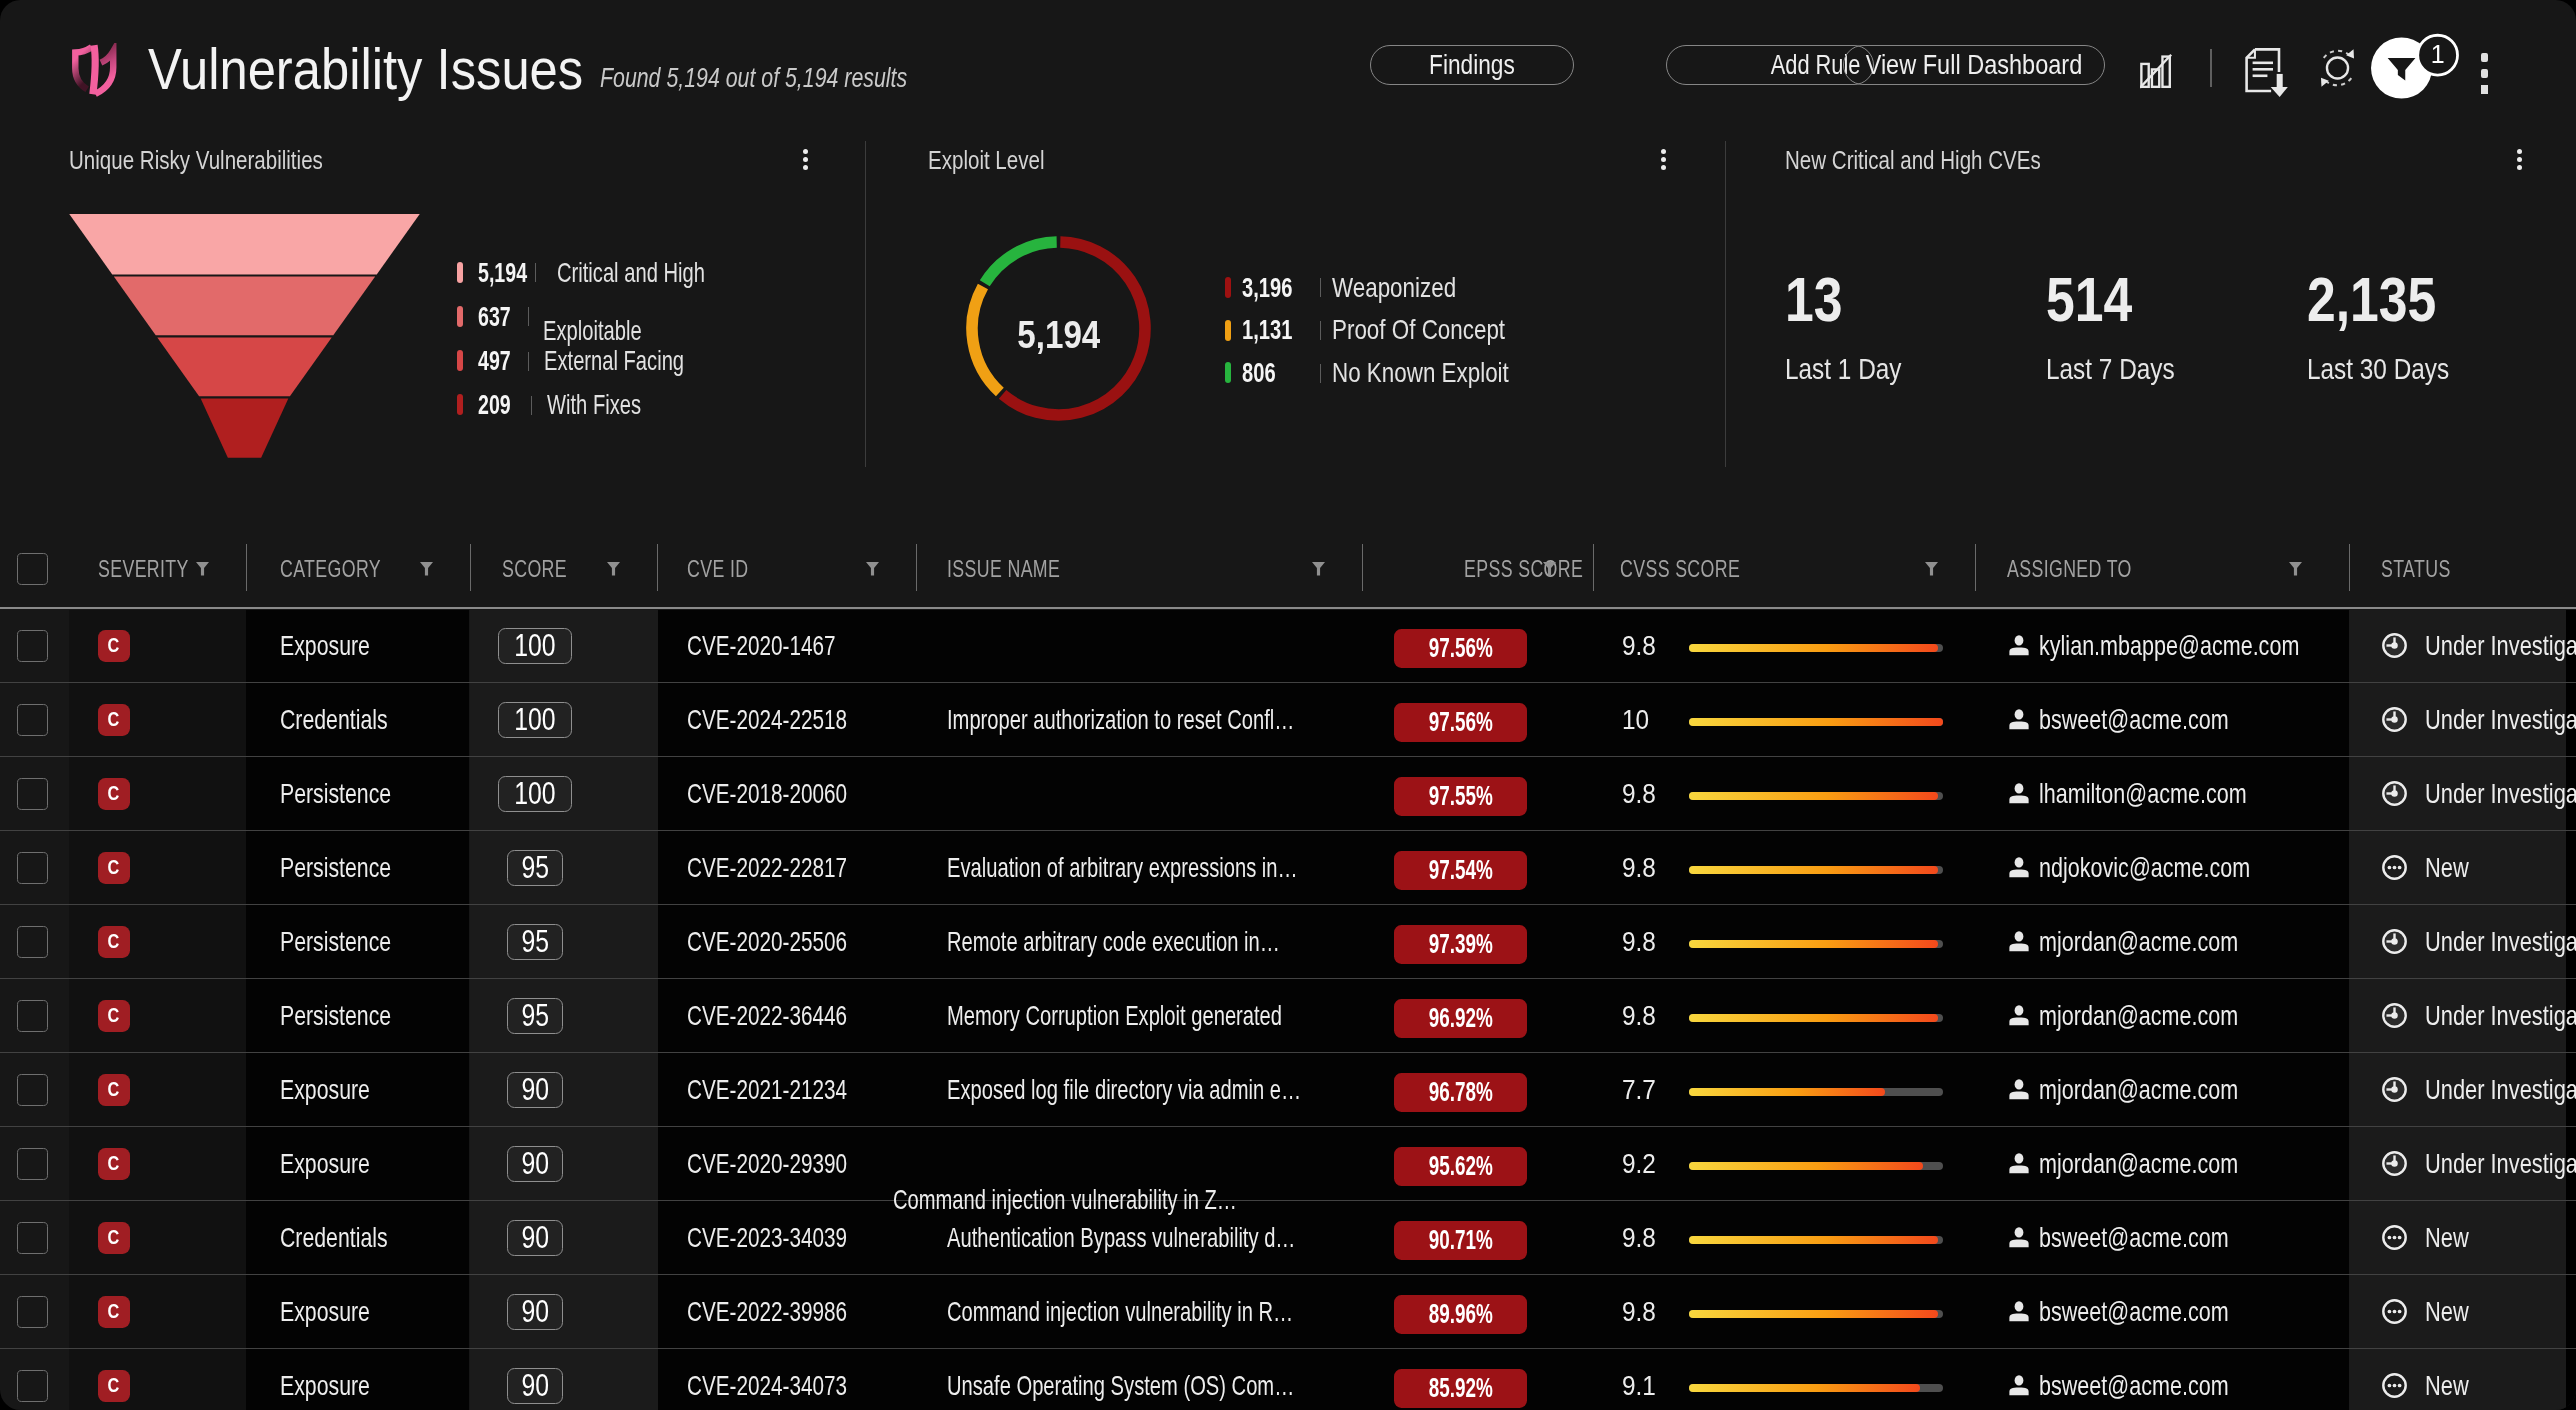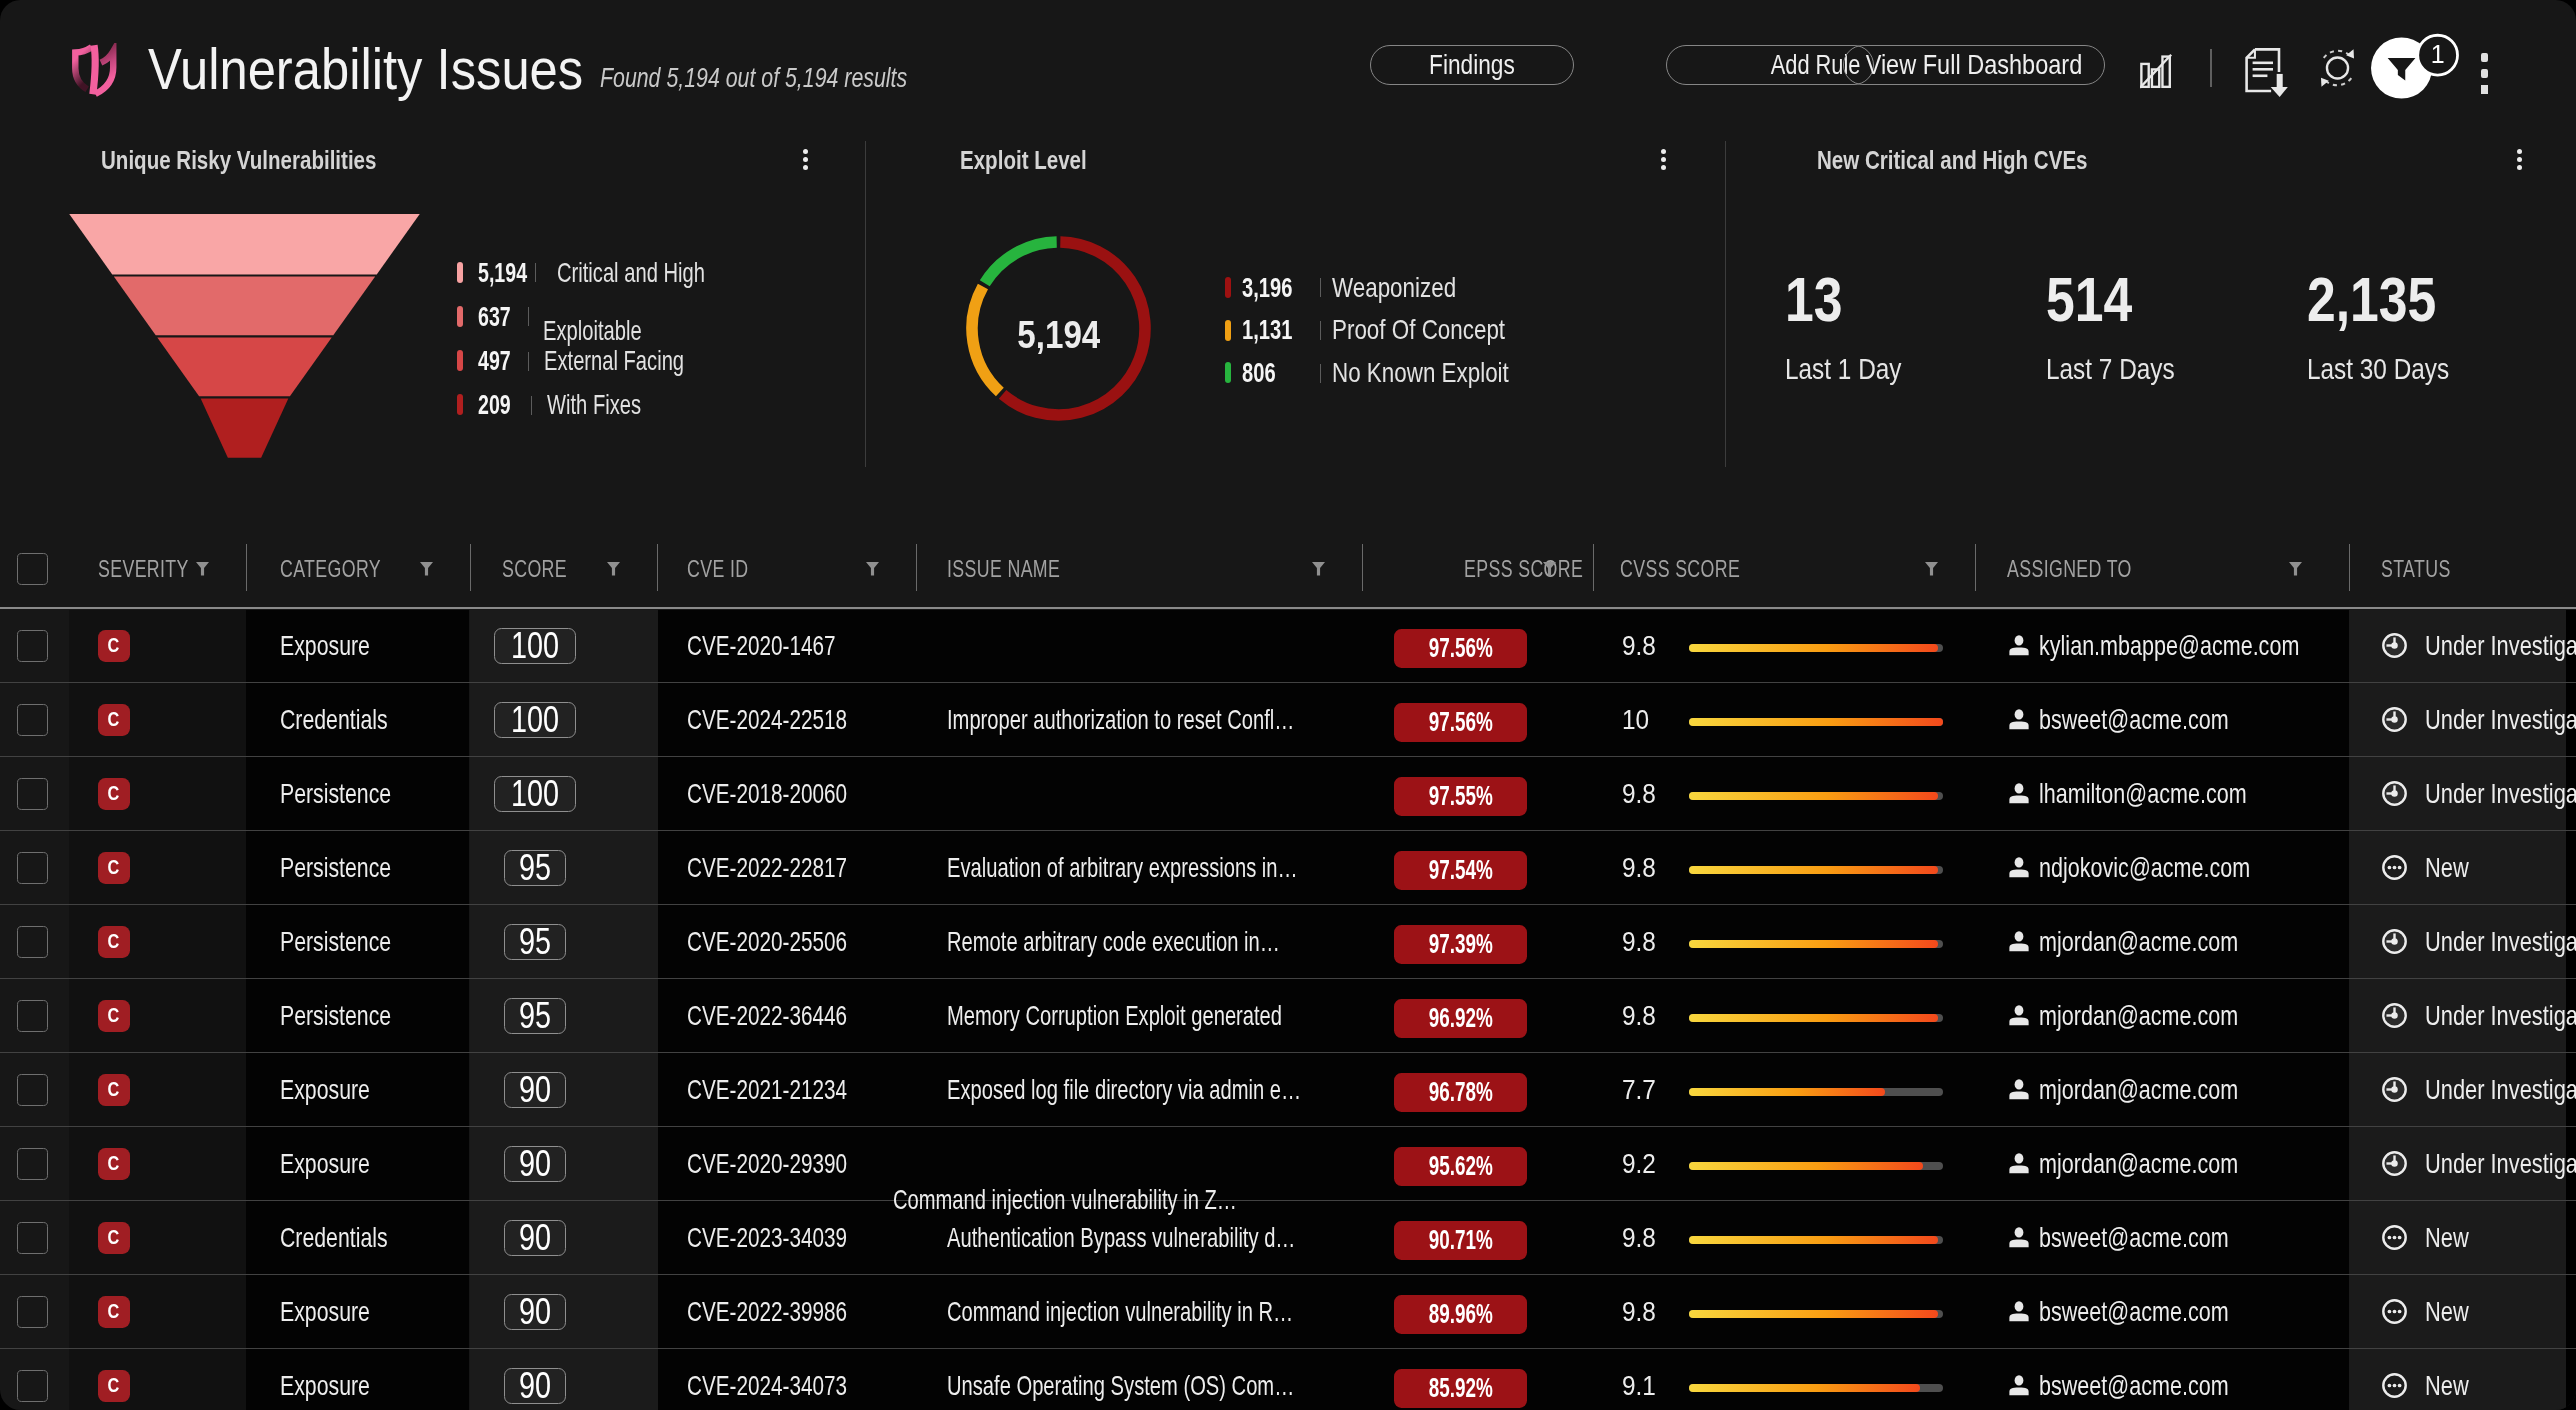--- a/index.html
+++ b/index.html
@@ -1,34 +1,34 @@
 <!DOCTYPE html>
 <html style="font-size:15px"><head><meta charset="utf-8"><style>
 *{margin:0;padding:0;box-sizing:border-box;}
 html,body{width:2576px;height:1410px;background:#000;font-family:"Liberation Sans",sans-serif;}
 #page{position:absolute;left:0;top:0;width:2576px;height:1410px;background:#171717;border-radius:20.4px;overflow:hidden;}
 .abs{position:absolute;}
 .cx{display:inline-block;transform-origin:0 50%;white-space:nowrap;}
 .cc{display:inline-block;transform-origin:50% 50%;white-space:nowrap;}
 .btn{position:absolute;top:45px;height:40px;border:1.4px solid #868686;border-radius:20.4px;color:#efefef;
  display:flex;align-items:center;justify-content:center;font-size:28px;}
-.pt{position:absolute;top:147px;height:26px;line-height:26px;font-size:26px;font-weight:bold;color:#d4d4d4;margin-left:32px;}
+.pt{position:absolute;top:147px;height:26px;line-height:26px;font-size:26px;font-weight:normal;color:#d4d4d4;}
 .kebab{position:absolute;width:5.6px;}
 .kebab i{display:block;width:5.1px;height:5.1px;border-radius:50%;background:#ececec;margin:0 0 2.8px 0;}
 .hdr{position:absolute;top:555px;height:28px;line-height:28px;font-size:24px;color:#a2a2a2;letter-spacing:0.5px;}
 .hdiv{position:absolute;top:544px;height:47px;width:1.4px;background:#6a6a6a;}
 .cb{position:absolute;width:31.5px;height:31.5px;border:1.9px solid #6f6f6f;border-radius:4.6px;}
 .stripe{position:absolute;top:610px;height:801px;}
 .rsep{position:absolute;left:0;width:2576px;height:1.4px;background:#424242;}
 .badge{position:absolute;width:31.5px;height:31.5px;border-radius:7.4px;background:#a01e23;color:#fff;
  display:flex;align-items:center;justify-content:center;font-size:20.4px;font-weight:bold;}
 .rtxt{position:absolute;height:37px;line-height:37px;font-size:28px;color:#ededed;}
 .scorewrap{position:absolute;left:470px;width:130px;display:flex;justify-content:center;}
 .scorebox{height:36px;line-height:33px;border:1.4px solid #8f8f8f;border-radius:7.4px;background:#222;
- color:#fff;font-size:36px;padding:0 10.2px;}
+ color:#fff;font-size:31px;padding:0 10.2px;}
 .epss{position:absolute;left:1394px;width:133px;height:39px;border-radius:7.4px;background:#9c1216;color:#fff;
  display:flex;align-items:center;justify-content:center;font-size:27px;font-weight:bold;}
 .bartrack{position:absolute;left:1689px;width:254px;height:7.9px;border-radius:4.2px;background:#4f4f4f;}
 .barfill{position:absolute;left:0;top:0;height:7.9px;border-radius:4.2px;background:linear-gradient(90deg,#f8d73e,#f99d12 55%,#f3491c);}
 .chip{width:6px;height:21px;border-radius:3.2px;}
 .lnum{font-size:28px;font-weight:bold;color:#f5f5f5;}
 .ldiv{width:1.4px;height:18.5px;background:#5c5c5c;}
 .llab{font-size:28px;color:#e2e2e2;}
 </style></head><body>
 <div id="page">

